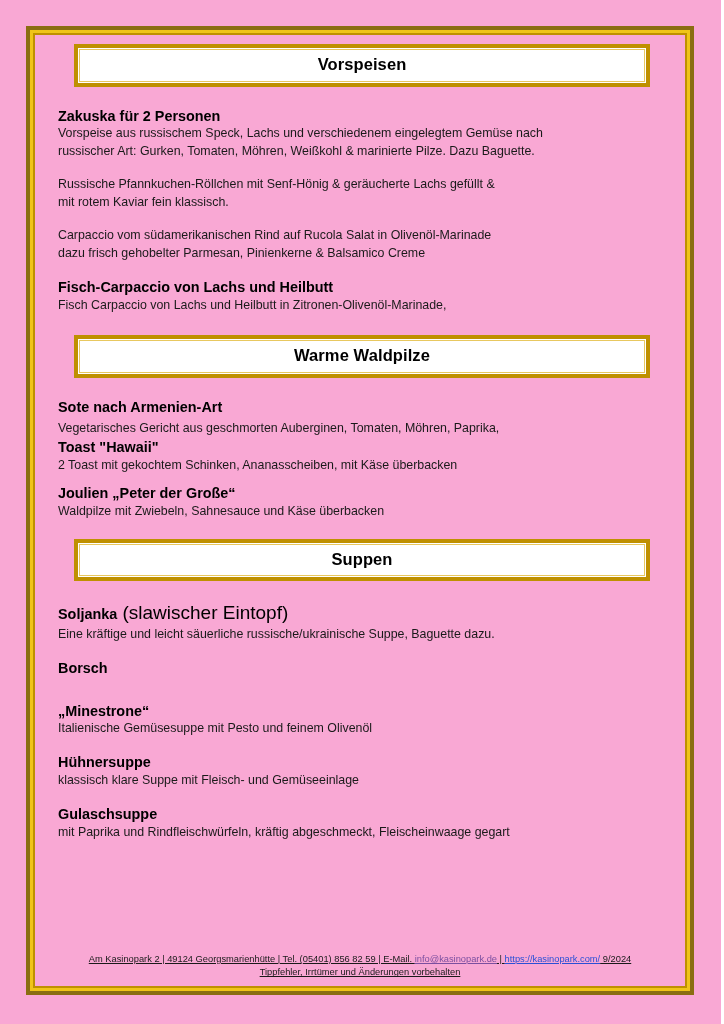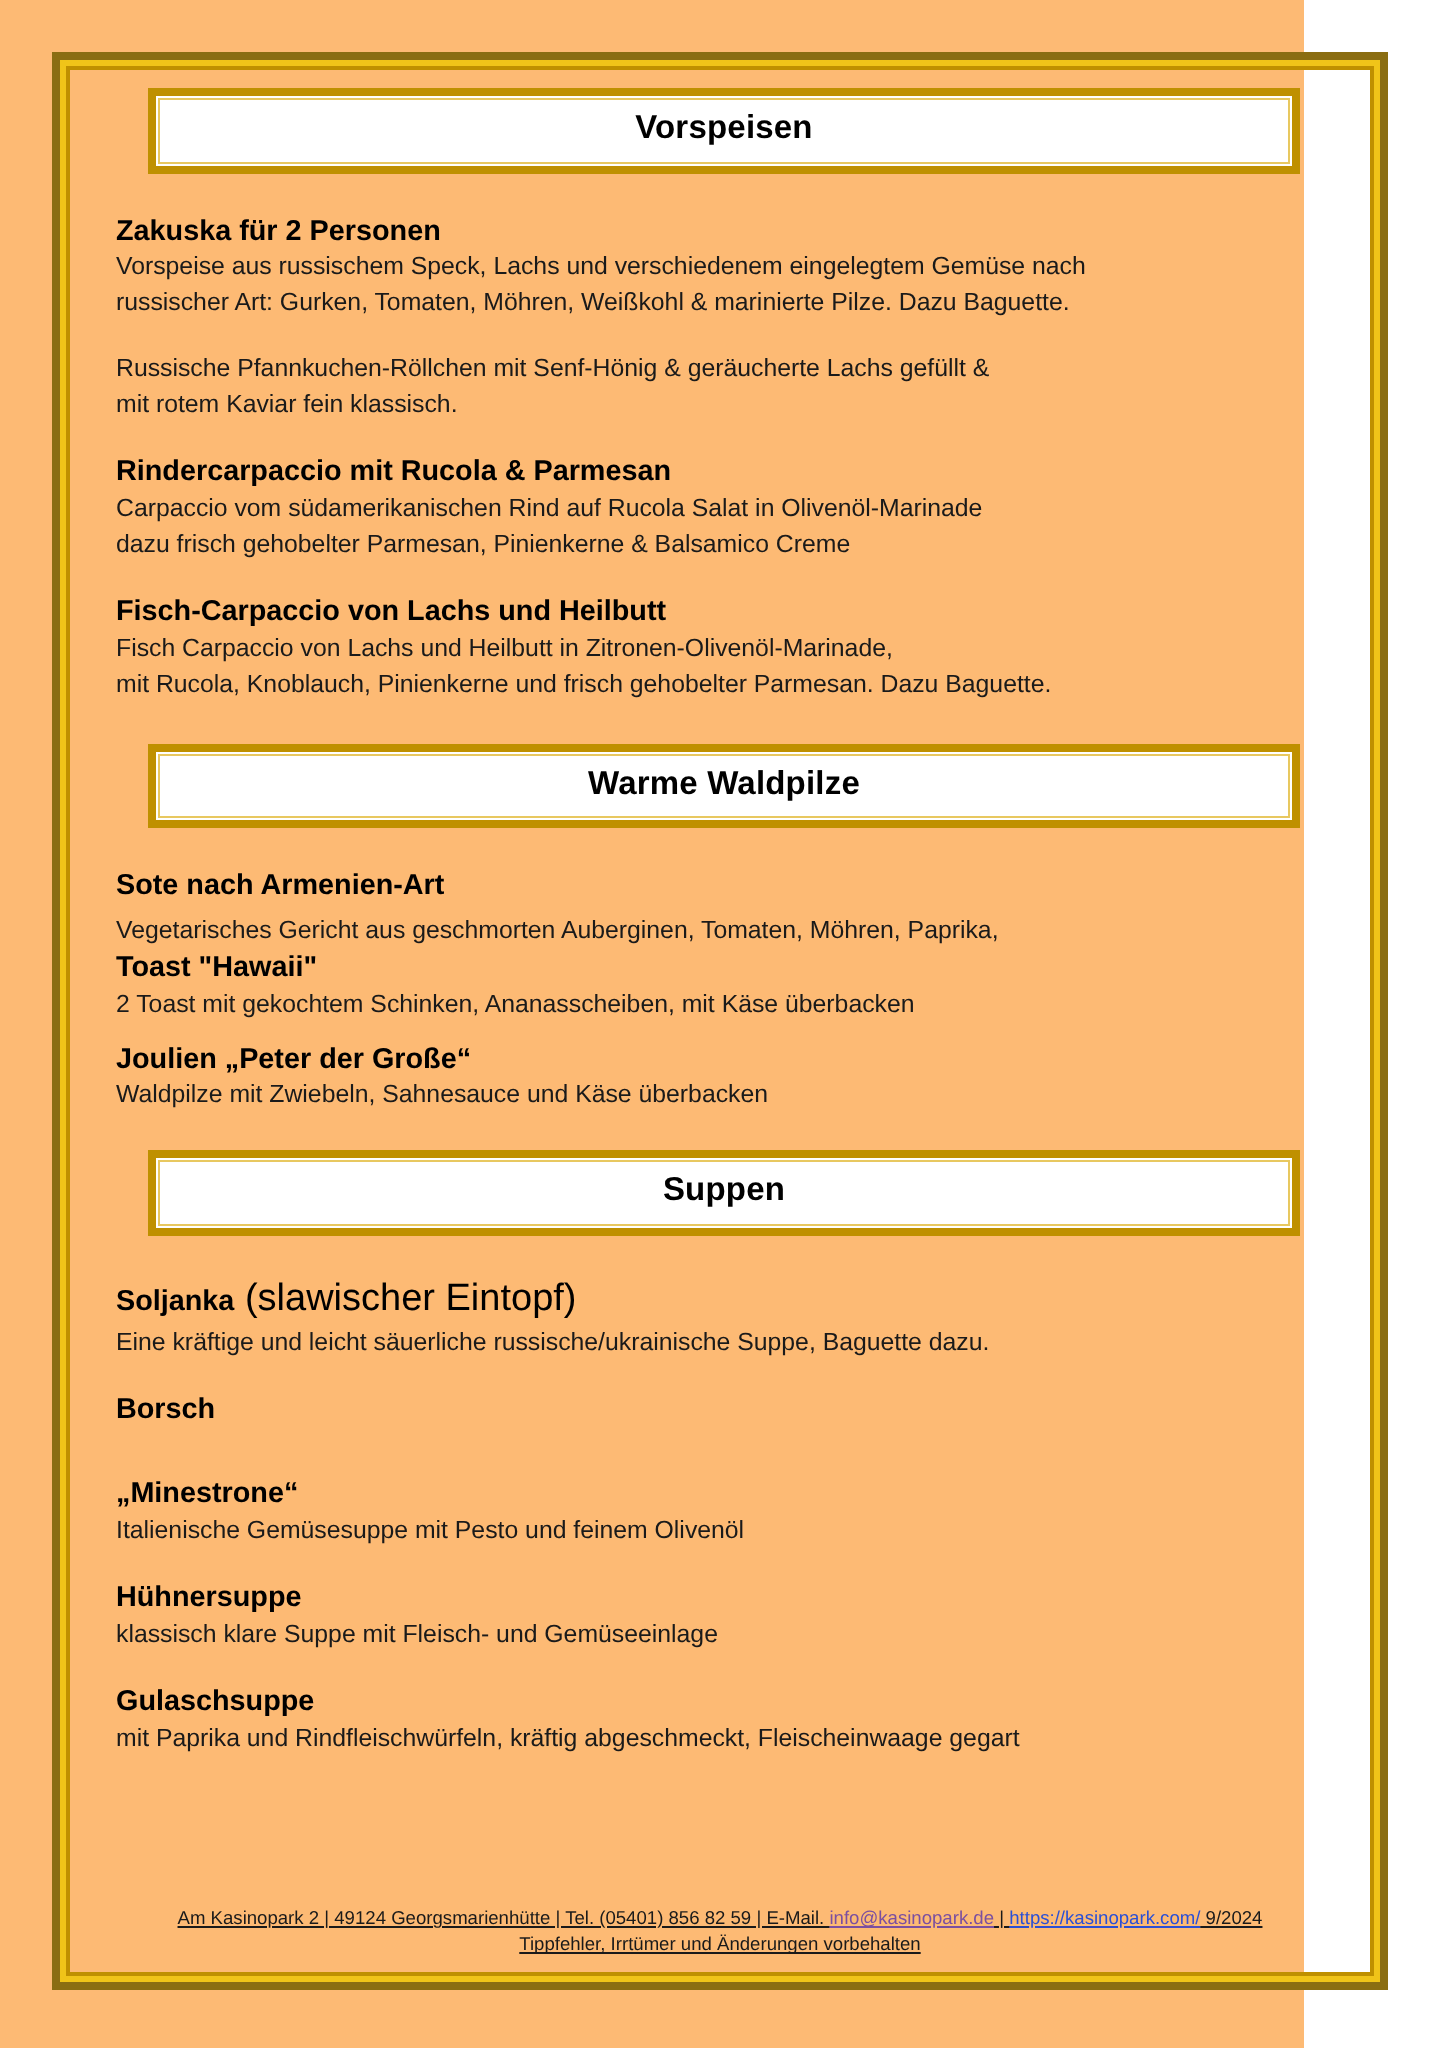--- a/index.html
+++ b/index.html
@@ -12,24 +12,24 @@
     width: 724px;
     height: 1024px;
     font-family: "Liberation Sans", sans-serif;
     color: #000000;
     overflow: hidden;
   }
 
   
   .page {
     position: relative;
-    width: 652px;
+    width: 721px;
     height: 1024px;
     box-sizing: border-box;
-    background: #fdba74;
+    background: #f9a8d4;
   }
   .frame-outer {
     position: absolute;
     left: 26px;
     top: 26px;
     width: 668px;
     height: 969px;
     box-sizing: border-box;
     border: 4px solid #8a6d12;
     background: transparent;
@@ -181,31 +181,29 @@
       <div class="sp-item"></div>
 
       <div class="item">
         <div class="item-desc">Russische Pfannkuchen-Röllchen mit Senf-Hönig &amp; geräucherte Lachs gefüllt &amp;</div>
         <div class="item-desc">mit rotem Kaviar fein klassisch.</div>
       </div>
 
       <div class="sp-item"></div>
 
       <div class="item">
-        <div class="item-name">Rindercarpaccio mit Rucola &amp; Parmesan</div>
         <div class="item-desc">Carpaccio vom südamerikanischen Rind auf Rucola Salat in Olivenöl-Marinade</div>
         <div class="item-desc">dazu frisch gehobelter Parmesan, Pinienkerne &amp; Balsamico Creme</div>
       </div>
 
       <div class="sp-item"></div>
 
       <div class="item">
         <div class="item-name">Fisch-Carpaccio von Lachs und Heilbutt</div>
         <div class="item-desc">Fisch Carpaccio von Lachs und Heilbutt in Zitronen-Olivenöl-Marinade,</div>
-        <div class="item-desc">mit Rucola, Knoblauch, Pinienkerne und frisch gehobelter Parmesan. Dazu Baguette.</div>
       </div>
 
     </div>
 
     <div class="sp-beforeheader"></div>
 
     <div class="section-header">
       <div class="inner-line">
         <span class="title">Warme Waldpilze</span>
       </div>

